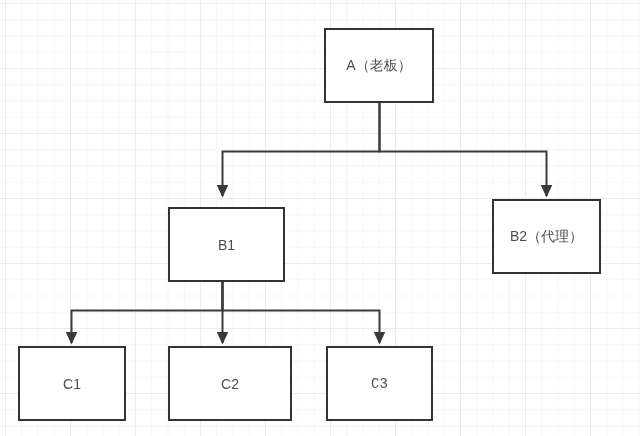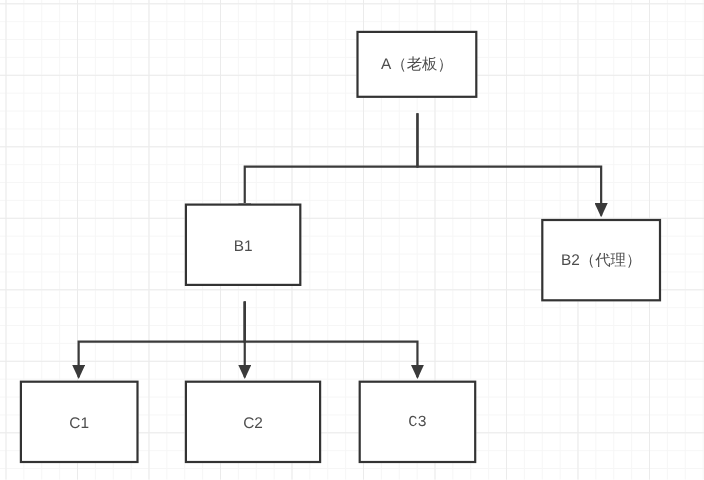--- a/index.html
+++ b/index.html
@@ -43,22 +43,22 @@
     background: #ffffff;
     border: 2px solid #333333;
     display: flex;
     align-items: center;
     justify-content: center;
     font-size: 14px;
     color: #4d4d4d;
     white-space: nowrap;
     cursor: default;
   }
-  .node-a  { left: 324px; top: 28px;  width: 110px; height: 61px; }
-  .node-b1 { left: 168px; top: 185px; width: 106px; height: 75px; }
+  .node-a  { left: 324px; top: 28px;  width: 110px; height: 75px; }
+  .node-b1 { left: 168px; top: 207px; width: 117px; height: 75px; }
   .node-b2 { left: 492px; top: 199px; width: 109px; height: 75px; }
   .node-c1 { left: 18px;  top: 346px; width: 108px; height: 75px; }
   .node-c2 { left: 168px; top: 346px; width: 124px; height: 75px; }
   .node-c3 { left: 326px; top: 346px; width: 107px; height: 75px; font-family: Liberation Mono, monospace; }
 </style>
 </head>
 <body>
 
 <div class="canvas">
 

